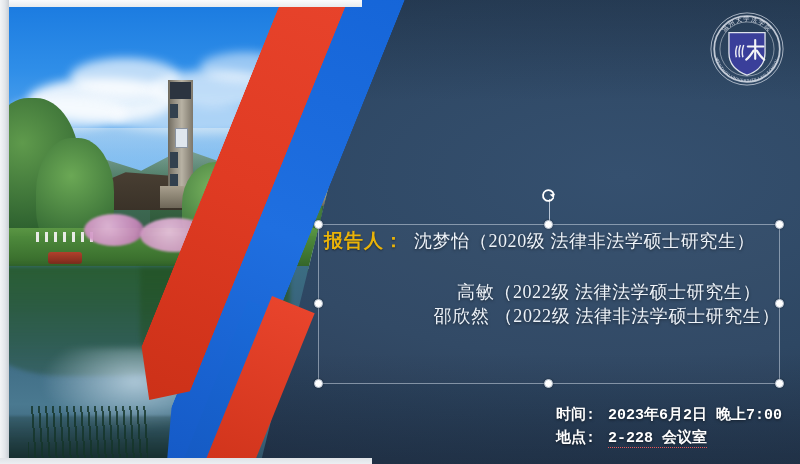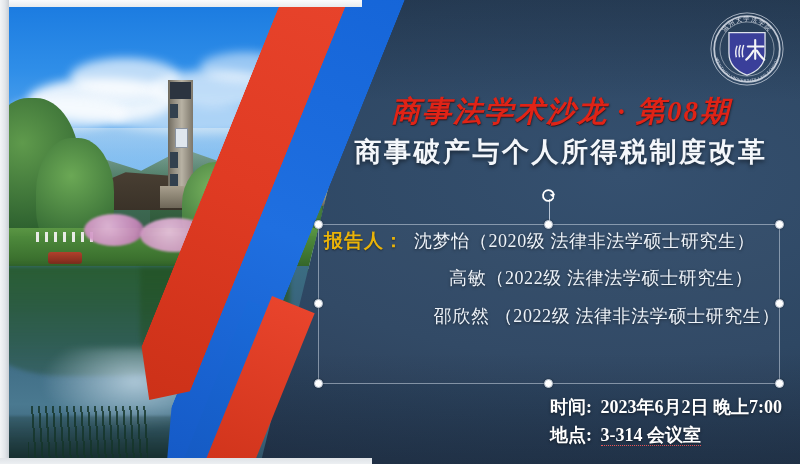--- a/index.html
+++ b/index.html
@@ -233,36 +233,36 @@
 
   
   .speakers{
     position:absolute;left:322px;top:228px;width:458px;height:152px;z-index:50;
     font-family:"Liberation Serif","DejaVu Serif",serif;
     color:#eef3f9;
   }
   .sp-row{display:flex;align-items:baseline;height:38px;}
   .sp-row.r1{justify-content:flex-start;padding-left:2px;}
   .sp-row.r2{justify-content:flex-end;padding-right:6px;}
-  .sp-row.r3{justify-content:flex-end;padding-right:27px;}
+  .sp-row.r3{justify-content:flex-end;padding-right:19px;align-items:flex-end;}
   .sp-row.r4{justify-content:flex-end;padding-right:0px;}
   .sp-label{
     font-weight:bold;color:#eab308;font-size:19px;letter-spacing:1px;
     text-shadow:0 1px 2px rgba(0,0,0,.45);margin-right:10px;white-space:nowrap;
   }
   .sp-text{
     font-size:18px;letter-spacing:.6px;white-space:nowrap;
     text-shadow:0 1px 3px rgba(0,0,0,.5);
   }
 
   
   .info{
     position:absolute;right:18px;bottom:14px;z-index:50;text-align:left;
-    font-family:Liberation Serif, serif;
-    color:#ffffff;font-weight:bold;font-size:18px;line-height:1.55;
+    font-family:Liberation Mono, monospace;
+    color:#ffffff;font-weight:bold;font-size:15px;line-height:1.55;
     text-shadow:0 1px 3px rgba(0,0,0,.55);
   }
   .info-row{white-space:nowrap;}
   .info-key{margin-right:4px;}
   .underline-dots{border-bottom:1px dotted rgba(255,90,90,.9);}
 </style>
 </head>
 <body>
 
 <div class="stage">
@@ -353,24 +353,20 @@
       </g>
       <text font-size="7.6" fill="#e7ebf3" letter-spacing="1.4" font-family="'Liberation Serif',serif">
         <textPath href="#arcTop" startOffset="50%" text-anchor="middle">温州大学法学院</textPath>
       </text>
       <text font-size="4.6" fill="#dfe5ef" letter-spacing=".6" font-family="'Liberation Sans',sans-serif">
         <textPath href="#arcBot" startOffset="50%" text-anchor="middle">WENZHOU UNIVERSITY LAW SCHOOL</textPath>
       </text>
     </svg>
   </div>
 
-  <div class="headline">
-    <div class="title-main">商事法学术沙龙 · 第08期</div>
-    <div class="title-sub">商事破产与个人所得税制度改革</div>
-  </div>
 
   <div class="selbox">
     <div class="rot-stem"></div>
     <div class="rot-handle">
       <svg viewBox="0 0 20 20" width="18" height="18" aria-hidden="true">
         <path d="M15.2 8.2 A6 6 0 1 0 14.6 12.4" fill="none" stroke="#ffffff" stroke-width="2" stroke-linecap="round"></path>
         <path d="M10.8 8.4 L16.2 7.4 L15.4 12.6 Z" fill="#ffffff"></path>
       </svg>
     </div>
     <div class="handle h-tl"></div>
@@ -396,17 +392,17 @@
     </div>
   </div>
 
   <div class="info">
     <div class="info-row">
       <span class="info-key">时间:</span>
       <span>2023年6月2日  晚上7:00</span>
     </div>
     <div class="info-row">
       <span class="info-key">地点:</span>
-      <span class="underline-dots">3-314 会议室</span>
+      <span class="underline-dots">2-228 会议室</span>
     </div>
   </div>
 
 </div>
 
 </body></html>

